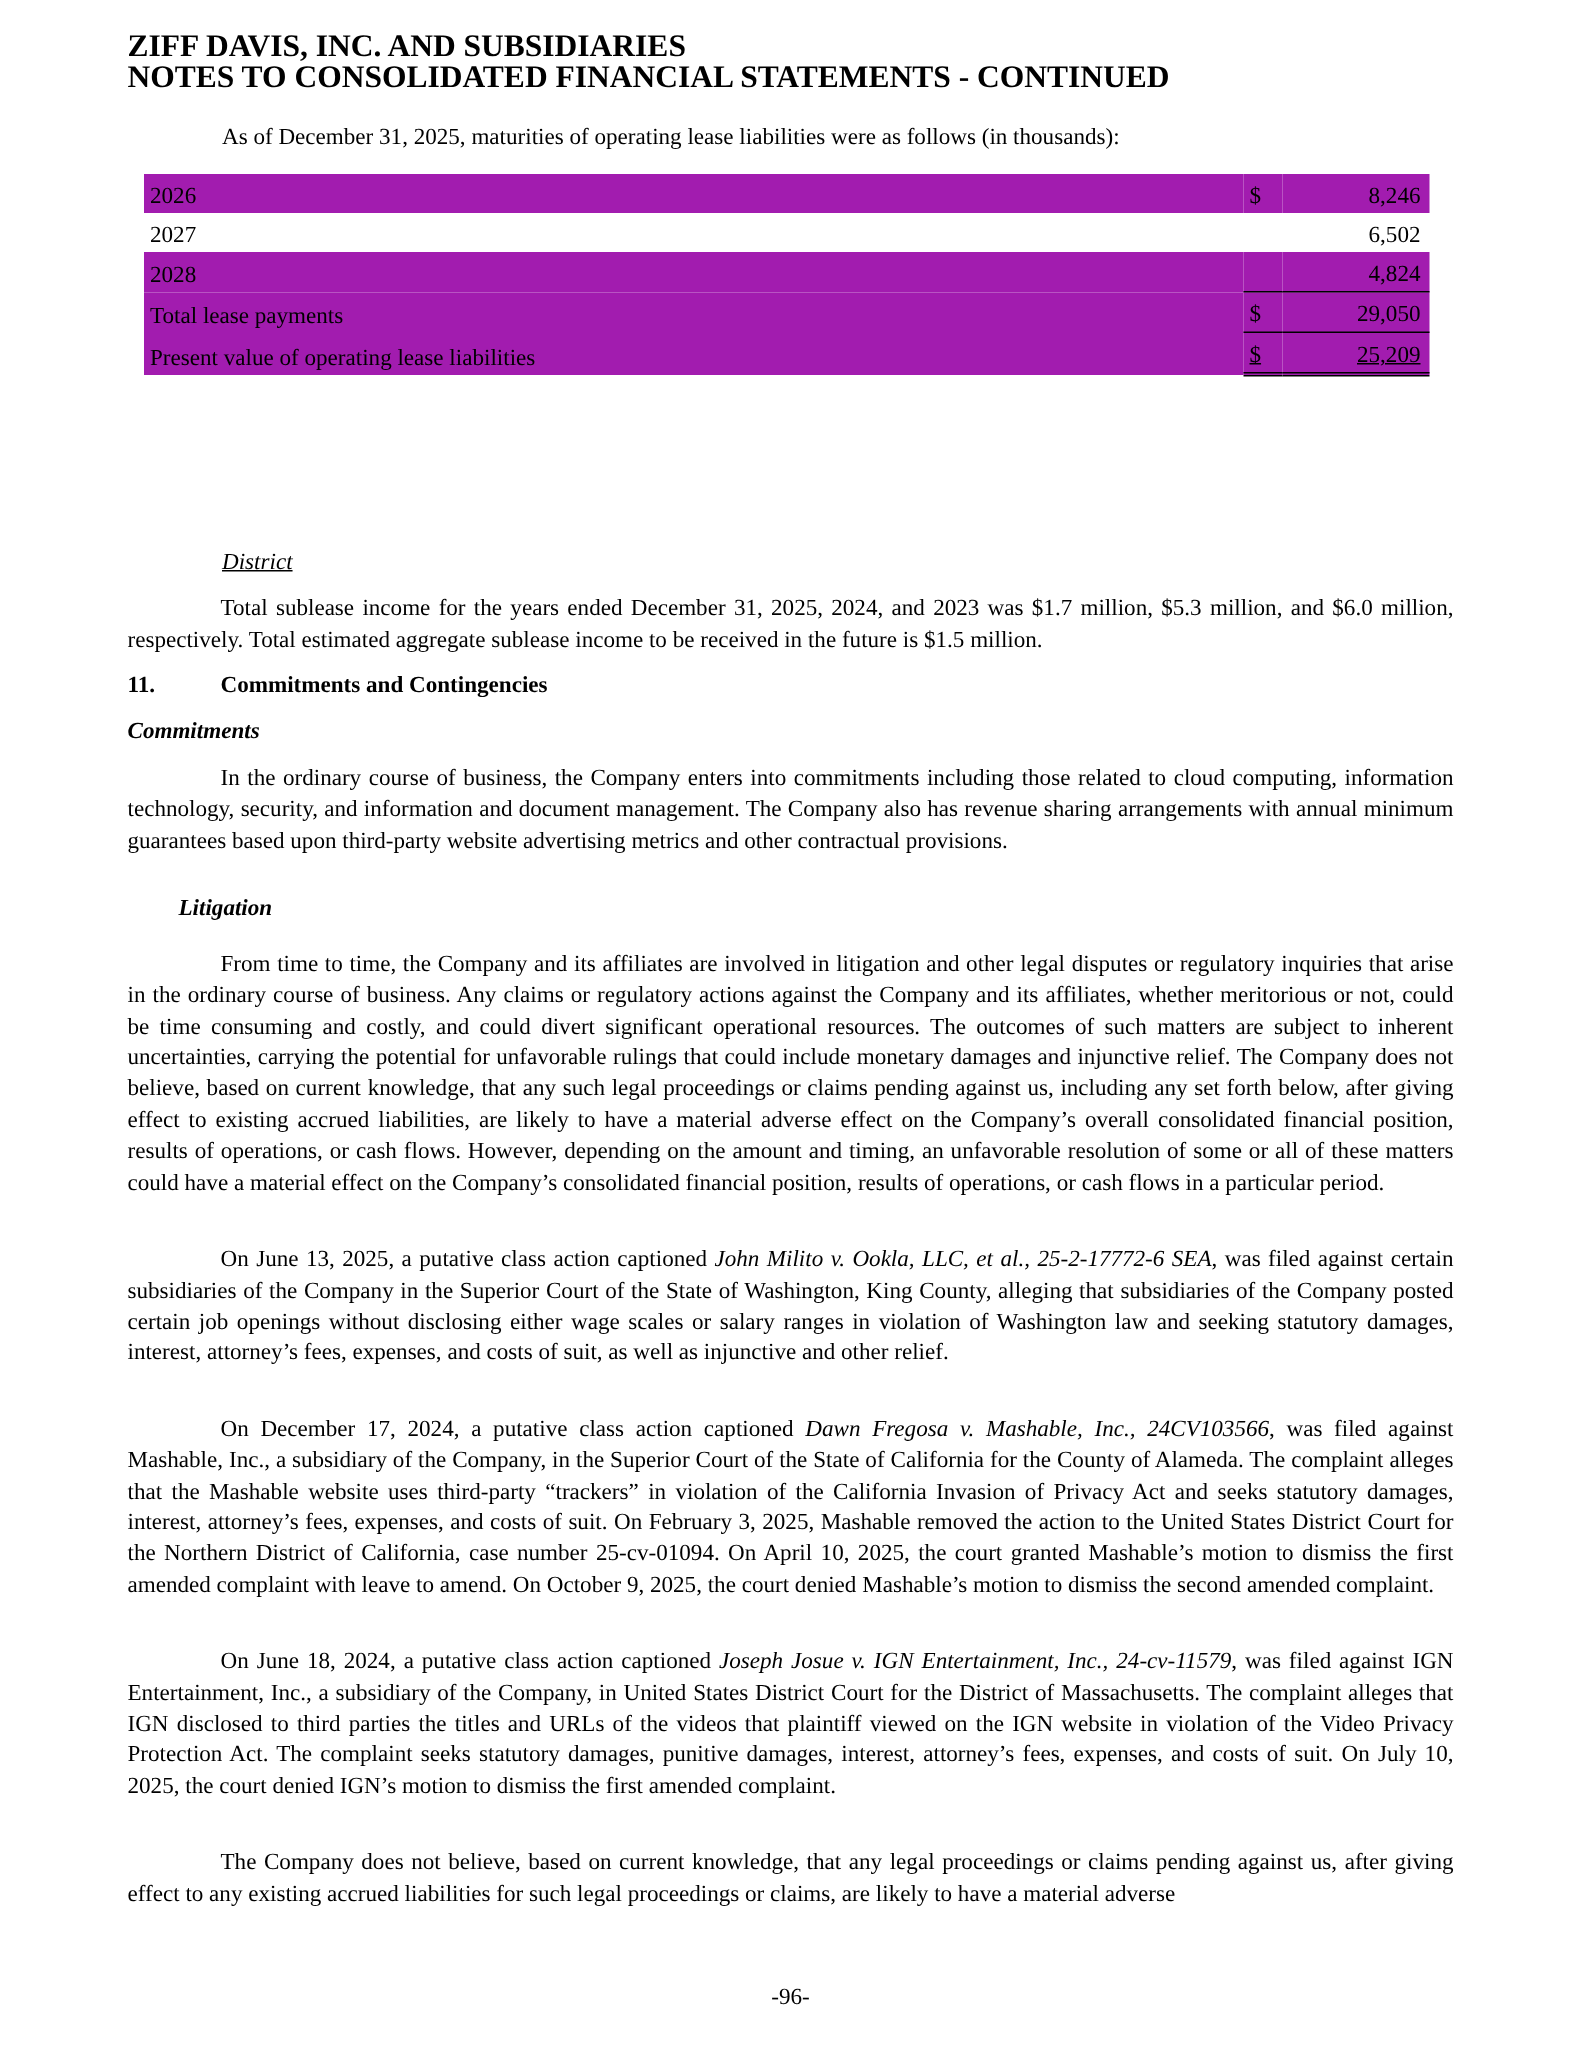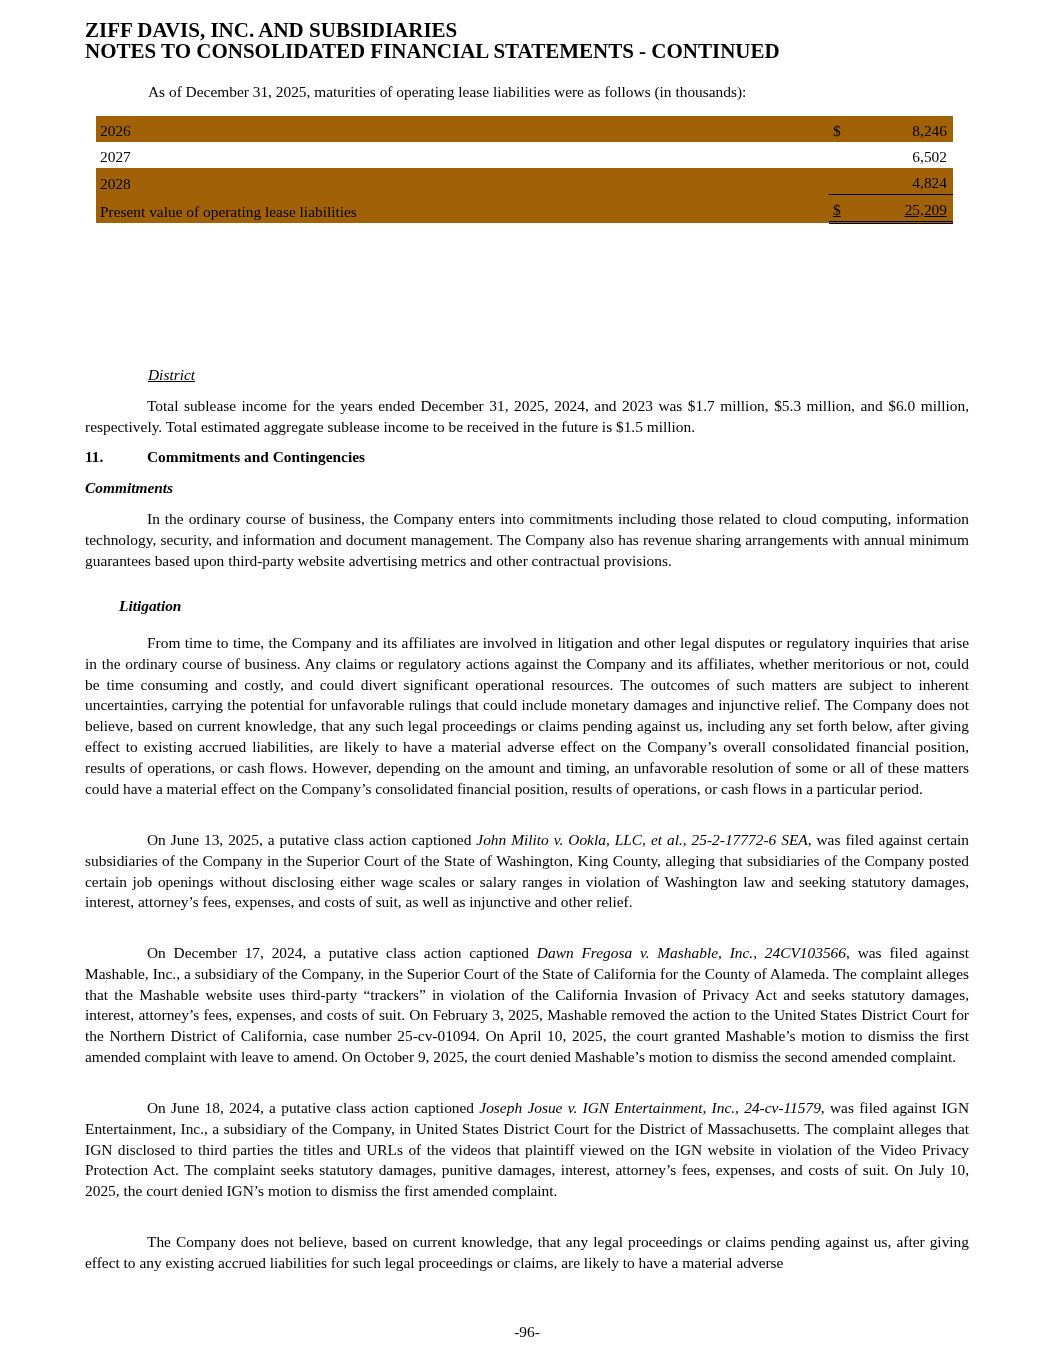--- a/index.html
+++ b/index.html
@@ -40,21 +40,21 @@
       left: 11px;
       top: 116px;
       width: 863px;
       border-collapse: collapse;
     }
     table.lease td {
       padding: 0;
       height: 26px;
       vertical-align: bottom;
     }
-    table.lease tr.shade td { background: #a16207; }
+    table.lease tr.shade td { background: #a21caf; }
     td.lbl { padding-left: 4px !important; padding-bottom: 0px; }
     td.cur { width: 22px; text-align: left; padding-left: 4px !important; }
     td.amt { width: 92px; text-align: right; padding-right: 6px !important; }
     td.gap { width: 6px; background: transparent !important; }
     .topline { border-top: 1.5px solid #000; }
     .dbl { border-bottom: 3px double #000; }
     .ul { text-decoration: underline; }
     .sublease-h {
       position: absolute; left: 63px; top: 365px;
       font-style: italic;
@@ -103,20 +103,26 @@
         <td class="amt">6,502</td>
         <td class="gap"></td>
       </tr>
       <tr class="shade">
         <td class="lbl">2028</td>
         <td class="cur"></td>
         <td class="amt">4,824</td>
         <td class="gap"></td>
       </tr>
       <tr class="shade">
+        <td class="lbl">Total lease payments</td>
+        <td class="cur topline">$</td>
+        <td class="amt topline">29,050</td>
+        <td class="gap"></td>
+      </tr>
+      <tr class="shade">
         <td class="lbl">Present value of operating lease liabilities</td>
         <td class="cur topline dbl"><span class="ul">$</span></td>
         <td class="amt topline dbl"><span class="ul">25,209</span></td>
         <td class="gap"></td>
       </tr>
     </tbody>
   </table>
 
   <div class="sublease-h"><span class="ul">District</span></div>
 

